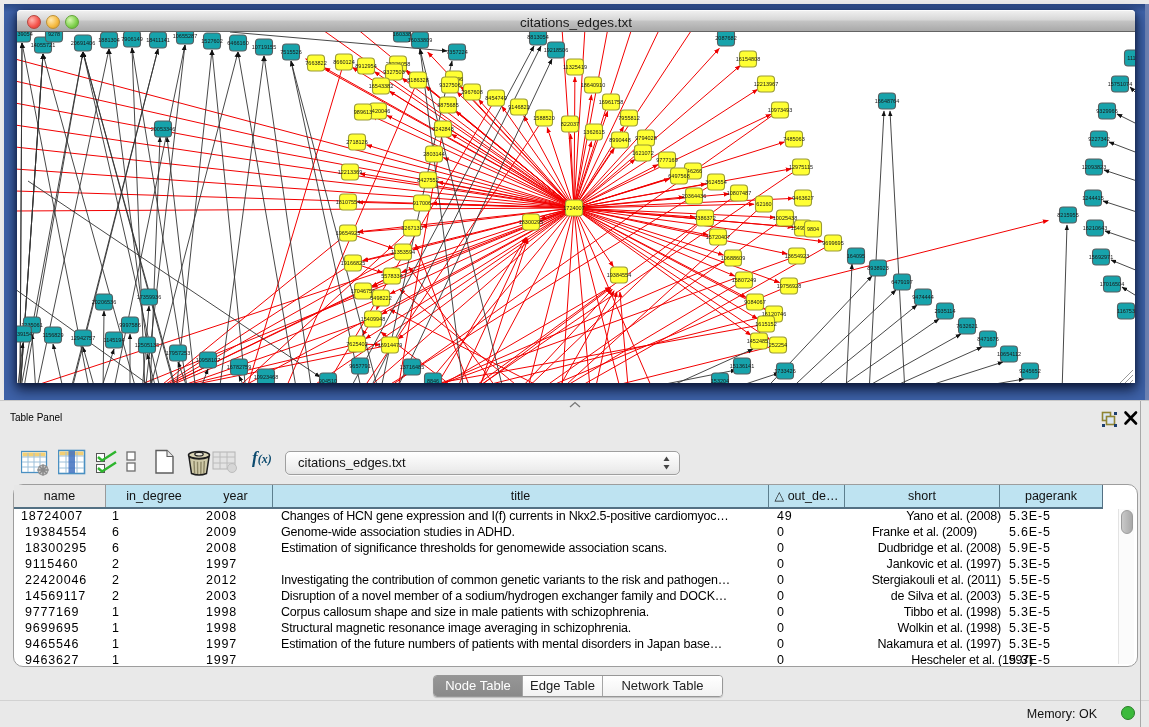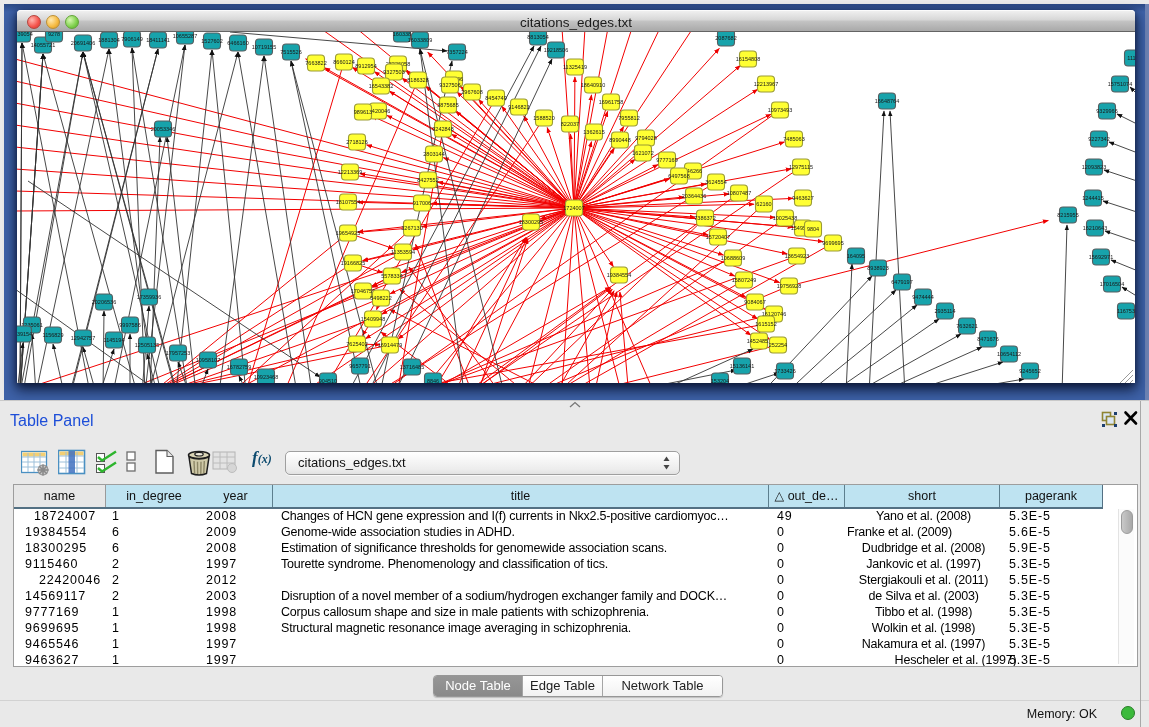--- a/index.html
+++ b/index.html
@@ -6,29 +6,29 @@
 #desktop .redge{position:absolute;right:0;top:0;width:4px;height:100%;background:#6d83b4}
 #win{position:absolute;left:17px;top:10px;width:1118px;height:373px;border-radius:4px 4px 0 0;
  box-shadow:0 6px 13px 1px rgba(4,12,36,.78),0 1px 6px rgba(4,12,36,.5)}
 #titlebar{position:absolute;left:0;top:0;width:100%;height:21px;border-radius:4px 4px 0 0;
  background:linear-gradient(180deg,#f2f2f2 0,#d8d8d8 45%,#c2c2c2 55%,#a9a9a9 100%);
  border-bottom:1px solid #646464;box-shadow:inset 0 1px 0 #fbfbfb}
 #titlebar .t{position:absolute;left:0;right:0;top:4.5px;text-align:center;font-size:13.5px;color:#1a1a1a}
 .light{position:absolute;top:4.5px;width:12px;height:12px;border-radius:50%}
 #canvas{position:absolute;left:0;top:22px;width:1118px;height:351px;background:#fff;overflow:hidden}
 #panel{position:absolute;left:0;top:400px;width:1149px;height:327px;background:#e9e9e9;border-top:1px solid #c9c9c9}
-#ptitle{position:absolute;left:10px;top:11px;font-size:16px;color:#1d4ed8}
-#tbl{position:absolute;left:13px;top:83px;width:1123px;height:181px;background:#fff;border:1px solid #9d9d9d;border-radius:0}
+#ptitle{position:absolute;left:10px;top:11px;font-size:10px;color:#000000}
+#tbl{position:absolute;left:13px;top:83px;width:1123px;height:181px;background:#fff;border:1px solid #9d9d9d;border-radius:10px}
 .th{position:absolute;top:0;height:22px;background:#bee3f1;border-right:1px solid #5d7f8e;box-sizing:border-box;
  font-size:12.5px;color:#111;text-align:center;line-height:22px}
 #thbot{position:absolute;left:0;top:22px;width:1089px;height:2px;background:#537083}
 .tr{position:relative;height:16px;font-size:12.5px;color:#000;white-space:nowrap}
 .tr .num{letter-spacing:0.8px}
 .tr span{position:absolute;top:1px}
-.tr .ctr{text-align:center}
+.tr .ctr{text-align:right}
 #rows{position:absolute;left:0;top:23px;width:1100px;height:158px;overflow:hidden}
 #vsb{position:absolute;right:3px;top:24px;width:15px;height:155px;background:#fbfbfb;border-left:1px solid #e3e3e3}
 #vsb .thumb{position:absolute;left:2px;top:1px;width:10px;height:22px;border-radius:6px;background:linear-gradient(90deg,#c9c9c9,#a8a8a8);border:1px solid #9b9b9b}
 #tabs{position:absolute;left:433px;top:274px;height:20px;border:1px solid #979797;border-radius:4px;overflow:hidden;
  box-shadow:0 1px 1px rgba(0,0,0,.18);font-size:13px;line-height:20px;display:flex}
 #tabs .seg{text-align:center;background:linear-gradient(180deg,#ffffff,#f2f2f2);color:#222;border-left:1px solid #a5a5a5}
 #tabs .seg.sel{background:linear-gradient(180deg,#969696,#8a8a8a);color:#fff;border-left:none}
 #status{position:absolute;left:0;top:299px;width:100%;height:28px;border-top:1px solid #d2d2d2}
 #mem{position:absolute;right:52px;top:6px;font-size:12.5px;color:#111}
 #dot{position:absolute;right:14px;top:5px;width:12px;height:12px;border-radius:50%;background:#3cba3c;border:1px solid #2a7e2a}
@@ -926,21 +926,21 @@
     <div class="th" style="left:0;width:92px;background:#e7e7e7;border-right:1px solid #9a9a9a">name</div>
     <div class="th" style="left:92px;width:97px">in_degree</div>
     <div class="th" style="left:185px;width:74px">year</div>
     <div class="th" style="left:259px;width:496px">title</div>
     <div class="th" style="left:755px;width:76px">△ out_de…</div>
     <div class="th" style="left:831px;width:155px">short</div>
     <div class="th" style="left:986px;width:103px;border-right:1px solid #537083">pagerank</div>
     <div id="thbot"></div>
     <div id="rows">
         <div class="tr">
-          <span class="num" style="left:20px">18724007</span>
+          <span class="num" style="left:7px">18724007</span>
           <span class="num" style="left:98px">1</span>
           <span class="num" style="left:192px">2008</span>
           <span style="left:267px;letter-spacing:-0.2px">Changes of HCN gene expression and I(f) currents in Nkx2.5-positive cardiomyoc…</span>
           <span class="num" style="left:763px">49</span>
           <span class="ctr" style="left:832px;width:155px;letter-spacing:-0.2px">Yano et al. (2008)</span>
           <span class="num" style="left:995px">5.3E-5</span>
         </div>
 <div class="tr">
           <span class="num" style="left:11px">19384554</span>
           <span class="num" style="left:98px">6</span>
@@ -956,29 +956,29 @@
           <span class="num" style="left:192px">2008</span>
           <span style="left:267px;letter-spacing:-0.2px">Estimation of significance thresholds for genomewide association scans.</span>
           <span class="num" style="left:763px">0</span>
           <span class="ctr" style="left:832px;width:155px;letter-spacing:-0.2px">Dudbridge et al. (2008)</span>
           <span class="num" style="left:995px">5.9E-5</span>
         </div>
 <div class="tr">
           <span class="num" style="left:11px">9115460</span>
           <span class="num" style="left:98px">2</span>
           <span class="num" style="left:192px">1997</span>
-          <span style="left:267px;letter-spacing:-0.2px">Tourette syndrome. Phenomenology and classification of tics.</span>
           <span class="num" style="left:763px">0</span>
           <span class="ctr" style="left:832px;width:155px;letter-spacing:-0.2px">Jankovic et al. (1997)</span>
           <span class="num" style="left:995px">5.3E-5</span>
         </div>
 <div class="tr">
-          <span class="num" style="left:25px">22420046</span>
+          <span class="num" style="left:11px">22420046</span>
           <span class="num" style="left:98px">2</span>
           <span class="num" style="left:192px">2012</span>
+          <span style="left:267px;letter-spacing:-0.2px">Investigating the contribution of common genetic variants to the risk and pathogen…</span>
           <span class="num" style="left:763px">0</span>
           <span class="ctr" style="left:832px;width:155px;letter-spacing:-0.2px">Stergiakouli et al. (2011)</span>
           <span class="num" style="left:995px">5.5E-5</span>
         </div>
 <div class="tr">
           <span class="num" style="left:11px">14569117</span>
           <span class="num" style="left:98px">2</span>
           <span class="num" style="left:192px">2003</span>
           <span style="left:267px;letter-spacing:-0.2px">Disruption of a novel member of a sodium/hydrogen exchanger family and DOCK…</span>
           <span class="num" style="left:763px">0</span>
@@ -1000,20 +1000,21 @@
           <span class="num" style="left:192px">1998</span>
           <span style="left:267px;letter-spacing:-0.2px">Structural magnetic resonance image averaging in schizophrenia.</span>
           <span class="num" style="left:763px">0</span>
           <span class="ctr" style="left:832px;width:155px;letter-spacing:-0.2px">Wolkin et al. (1998)</span>
           <span class="num" style="left:995px">5.3E-5</span>
         </div>
 <div class="tr">
           <span class="num" style="left:11px">9465546</span>
           <span class="num" style="left:98px">1</span>
           <span class="num" style="left:192px">1997</span>
+          <span style="left:267px;letter-spacing:-0.2px">Estimation of the future numbers of patients with mental disorders in Japan base…</span>
           <span class="num" style="left:763px">0</span>
           <span class="ctr" style="left:832px;width:155px;letter-spacing:-0.2px">Nakamura et al. (1997)</span>
           <span class="num" style="left:995px">5.3E-5</span>
         </div>
 <div class="tr">
           <span class="num" style="left:11px">9463627</span>
           <span class="num" style="left:98px">1</span>
           <span class="num" style="left:192px">1997</span>
           <span class="num" style="left:763px">0</span>
           <span class="ctr" style="left:864px;width:155px;letter-spacing:-0.2px">Hescheler et al. (1997)</span>

